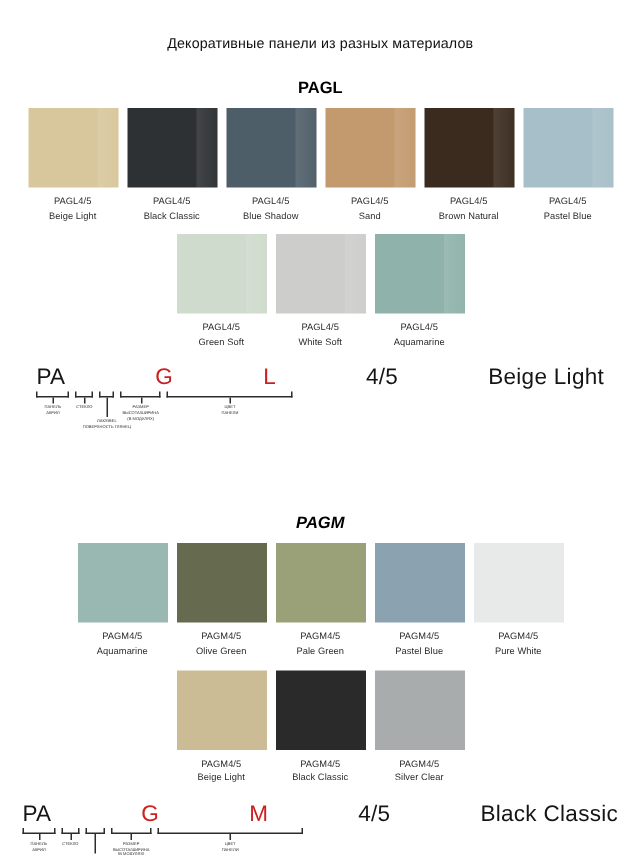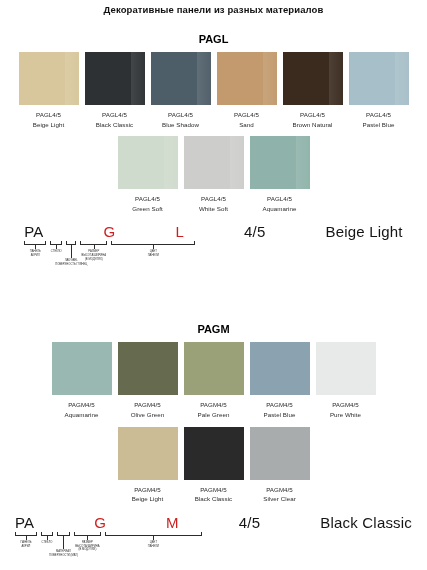--- a/index.html
+++ b/index.html
@@ -10,23 +10,23 @@
     background: #ffffff;
     font-family: "Liberation Sans", sans-serif;
     color: #1b1b1b;
     overflow: hidden;
     position: relative;
   }
 
   .page-title {
     text-align: center;
     font-size: 9.5px;
-    font-weight: bold;
+    font-weight: normal;
     letter-spacing: 0.1px;
-    margin: 4px 0 0 0;
+    margin: 24px 0 0 0;
     color: #111;
   }
 
   .section-title {
     text-align: center;
     font-size: 11px;
     font-weight: bold;
     color: #000;
     margin: 0;
   }
@@ -240,21 +240,21 @@
         </div>
         <div class="brk" style="left:87px; width:84px;">
           <div class="stem" style="height:4px;"></div>
           <div class="lbl" style="top:9px;">ЦВЕТ<br>ПАНЕЛИ</div>
         </div>
       </div>
     </div>
   </div>
 </div>
 
-<h2 class="section-title" id="pagm-title" style="margin-top:34px;">PAGM</h2>
+<h2 class="section-title" id="pagm-title" style="margin-top:34px;font-style:italic;">PAGM</h2>
 <div>
   <div class="swatch-row" style="margin-top:7px;">
     <div class="swatch-cell">
       <div class="chip matte" style="background: rgb(154, 184, 178);"></div>
       <div class="chip-caption">
         <span class="code">PAGM4/5</span>
         <span class="name">Aquamarine</span>
       </div>
     </div>
     <div class="swatch-cell">

